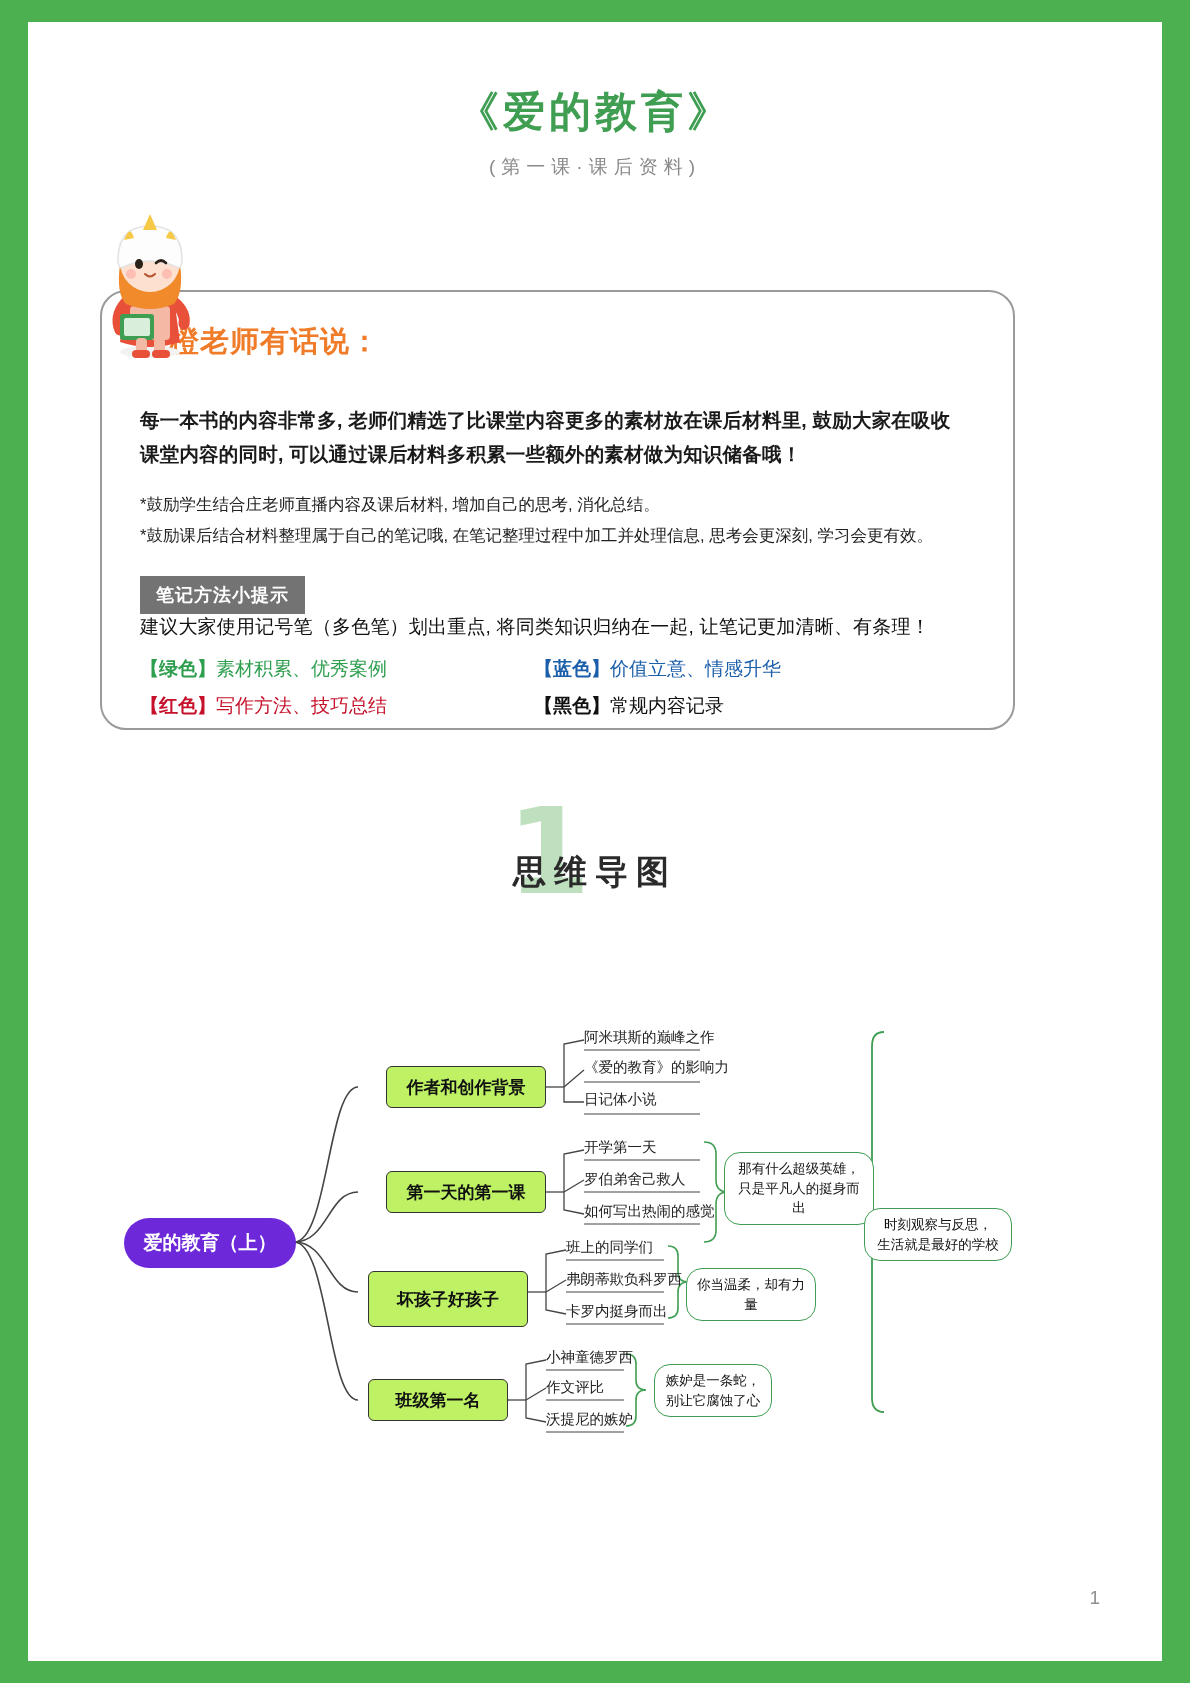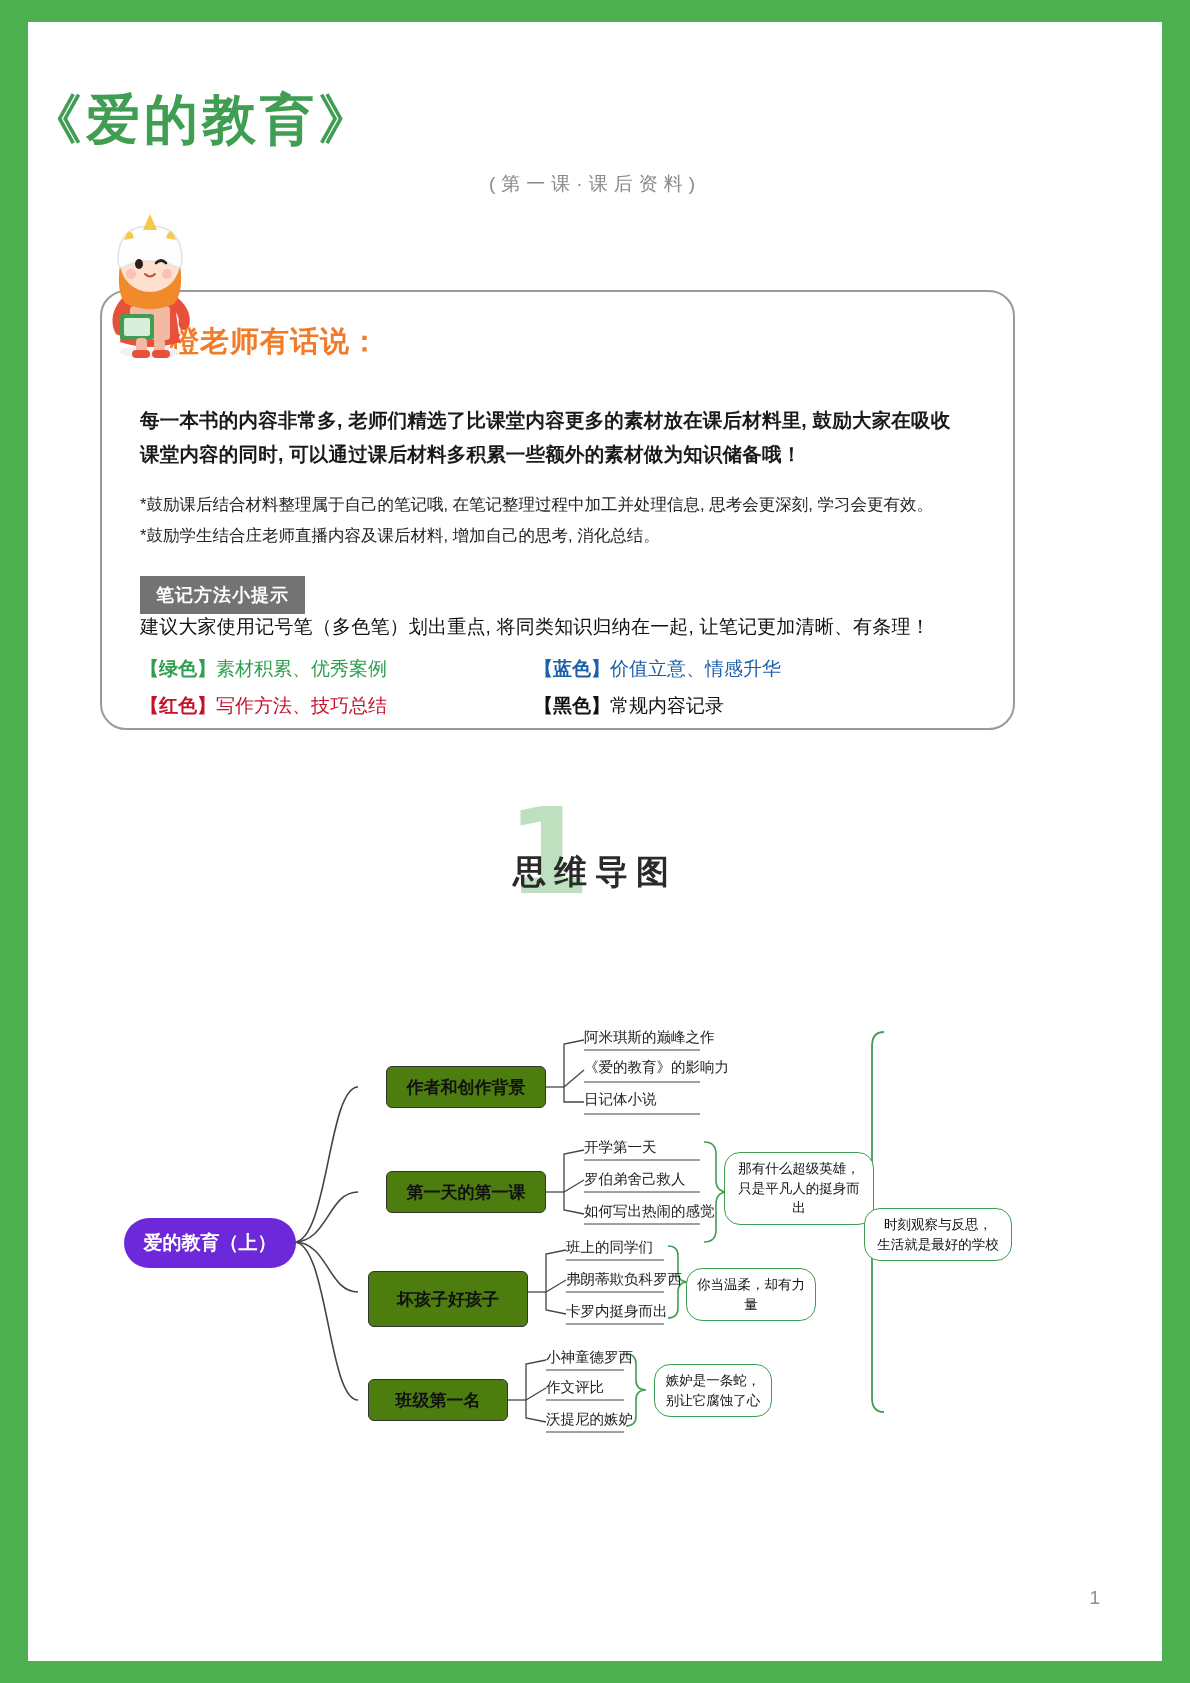--- a/index.html
+++ b/index.html
@@ -18,25 +18,25 @@
     position: absolute;
     left: 28px;
     top: 22px;
     width: 1134px;
     height: 1639px;
     background: #ffffff;
     box-sizing: border-box;
   }
   
   .title {
-    text-align: left;
+    text-align: center;
     margin-top: 62px;
     font-family: "DejaVu Serif", serif;
     font-weight: bold;
-    font-size: 54px;
+    font-size: 42px;
     color: #3f9e52;
     letter-spacing: 4px;
   }
   .subtitle {
     text-align: center;
     margin-top: 14px;
     font-size: 19px;
     color: #8a8a8a;
     letter-spacing: 6px;
   }
@@ -171,21 +171,21 @@
   }
   .root {
     background: #6d28d9;
     color: #fff;
     font-weight: bold;
     font-size: 19px;
     border-radius: 26px;
     padding: 0 10px;
   }
   .branch {
-    background: #4d7c0f;
+    background: #bef264;
     border: 1.6px solid #333;
     border-radius: 6px;
     font-weight: bold;
     font-size: 17px;
     color: #111;
   }
   .leaf {
     font-size: 14.5px;
     color: #222;
     white-space: nowrap;
@@ -246,22 +246,22 @@
     <circle cx="41" cy="72" r="5" fill="#fcb7ad" opacity="0.8"></circle>
     <circle cx="77" cy="72" r="5" fill="#fcb7ad" opacity="0.8"></circle>
     <path d="M55 72 q5 5 10 0" stroke="#b7532e" stroke-width="2" fill="none" stroke-linecap="round"></path>
   </svg>
 
   <div class="card"></div>
   <div class="card-inner">
     <div class="card-title">橙橙老师有话说：</div>
     <div class="card-lead">每一本书的内容非常多, 老师们精选了比课堂内容更多的素材放在课后材料里, 鼓励大家在吸收课堂内容的同时, 可以通过课后材料多积累一些额外的素材做为知识储备哦！</div>
     <div class="card-note">
+      <div>*鼓励学生结合庄老师直播内容及课后材料, 增加自己的思考, 消化总结。</div>
       <div>*鼓励课后结合材料整理属于自己的笔记哦, 在笔记整理过程中加工并处理信息, 思考会更深刻, 学习会更有效。</div>
-      <div>*鼓励学生结合庄老师直播内容及课后材料, 增加自己的思考, 消化总结。</div>
     </div>
     <div class="tip-badge">笔记方法小提示</div>
     <div class="tip-text">建议大家使用记号笔（多色笔）划出重点, 将同类知识归纳在一起, 让笔记更加清晰、有条理！</div>
     <div class="legend">
       <div class="legend-row">
         <div class="legend-col">
           <b class="c-green">【绿色】</b><span class="c-green">素材积累、优秀案例</span>
         </div>
         <div class="legend-col">
           <b class="c-blue">【蓝色】</b><span class="c-blue">价值立意、情感升华</span>

